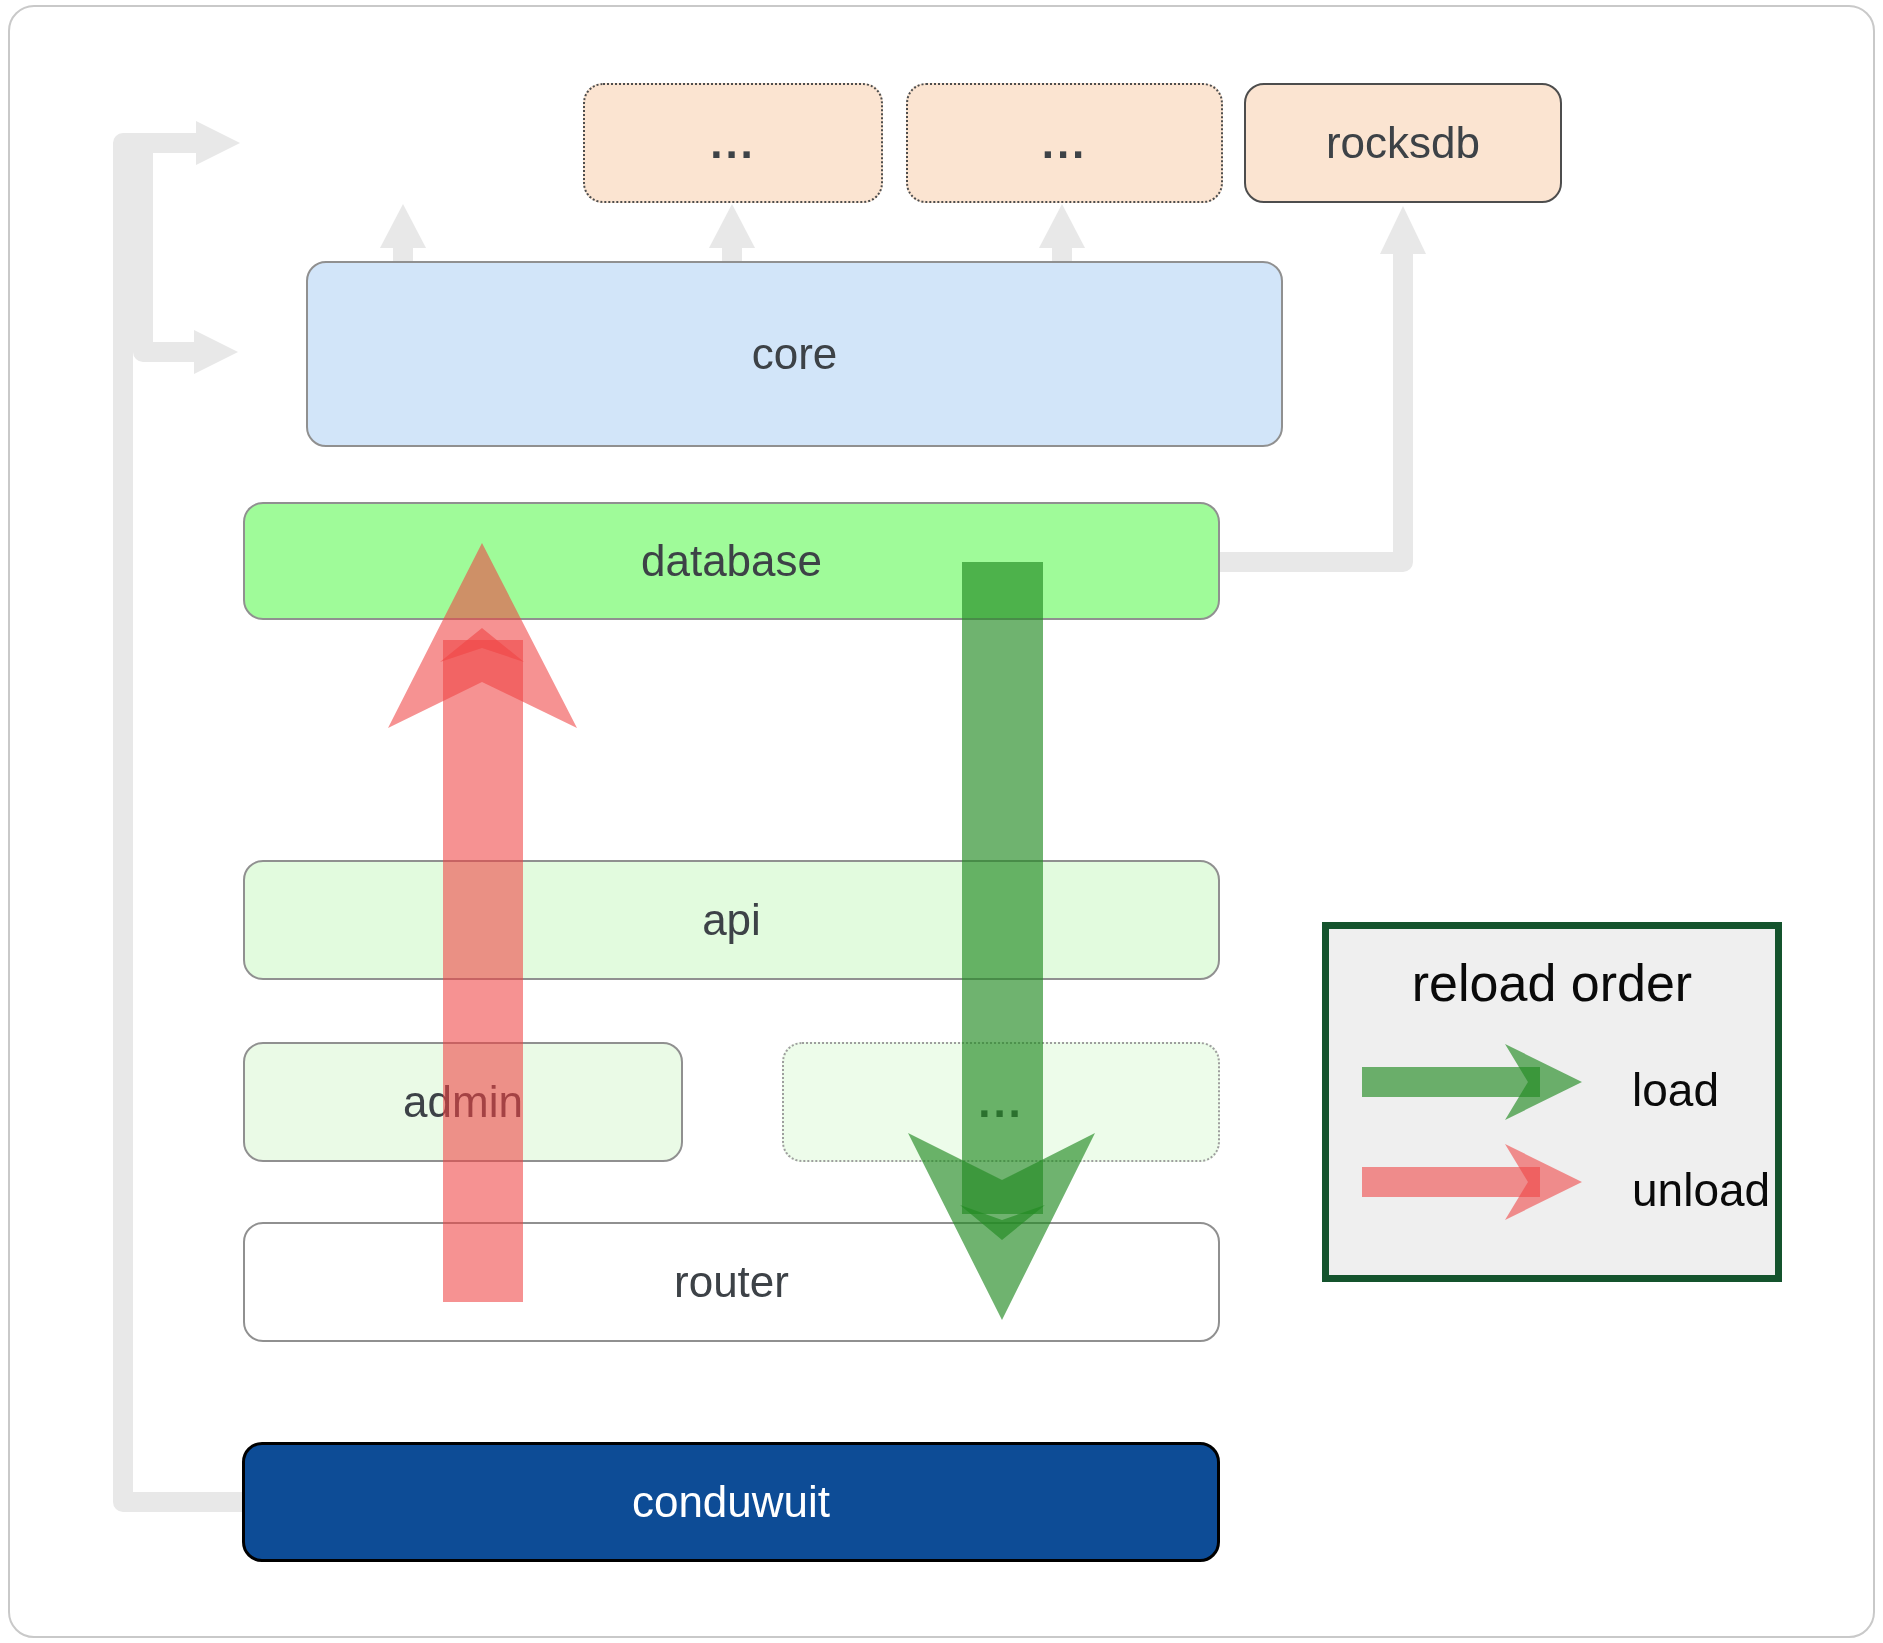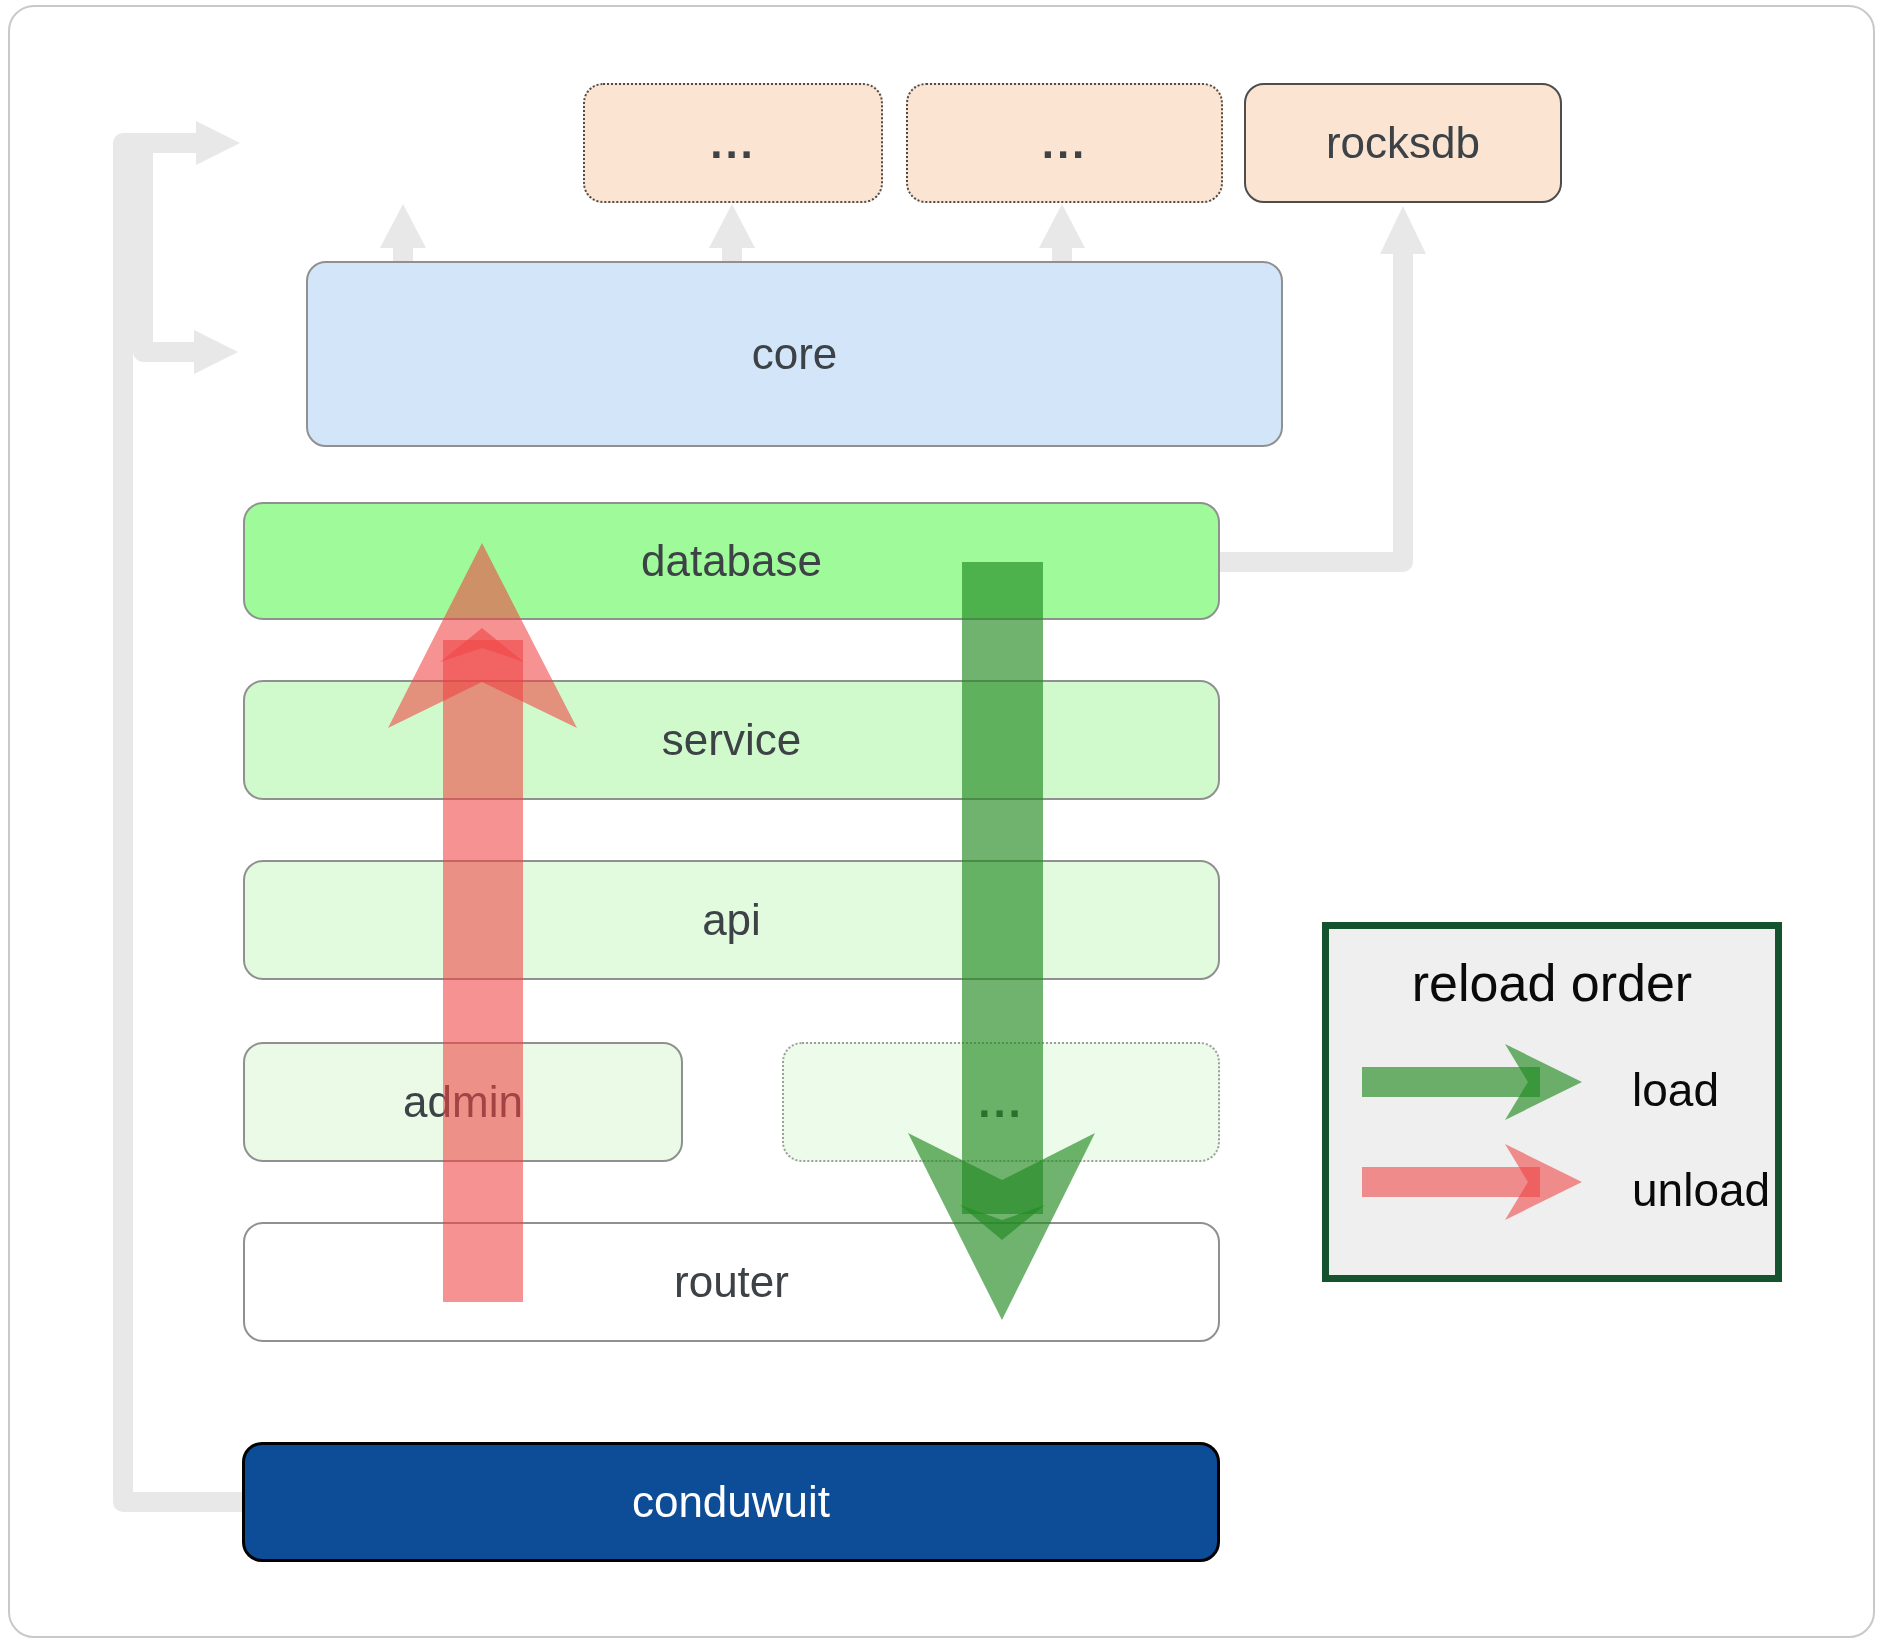--- a/index.html
+++ b/index.html
@@ -65,23 +65,20 @@
   <div class="box peach solid-dark" style="left:1244px;top:83px;width:318px;height:120px;">
     <span>rocksdb</span>
   </div>
 
   <div class="box blue solid-gray" style="left:258px;top:261px;width:977px;height:186px;margin-left:48px;">
     <span>core</span>
   </div>
   <div class="box db solid-gray" style="left:243px;top:502px;width:977px;height:118px;">
     <span>database</span>
   </div>
-  <div class="box service solid-gray" style="left:243px;top:680px;width:977px;height:120px;">
-    <span>service</span>
-  </div>
   <div class="box api solid-gray" style="left:243px;top:860px;width:977px;height:120px;">
     <span>api</span>
   </div>
   <div class="box admin solid-gray" style="left:243px;top:1042px;width:440px;height:120px;">
     <span>admin</span>
   </div>
   <div class="box admin2 dotted-gray" style="left:782px;top:1042px;width:438px;height:120px;">
     <span class="dots">...</span>
   </div>
   <div class="box app" style="left:242px;top:1442px;width:978px;height:120px;">

